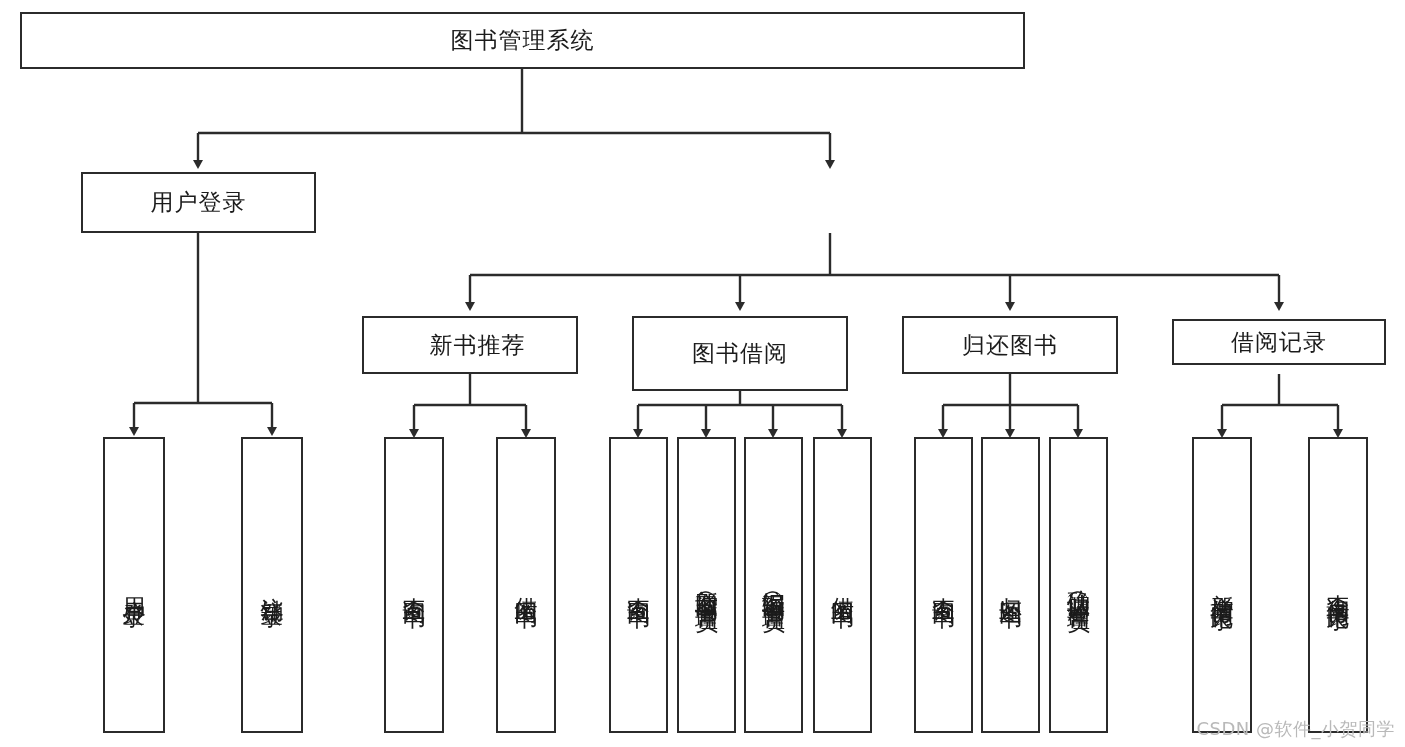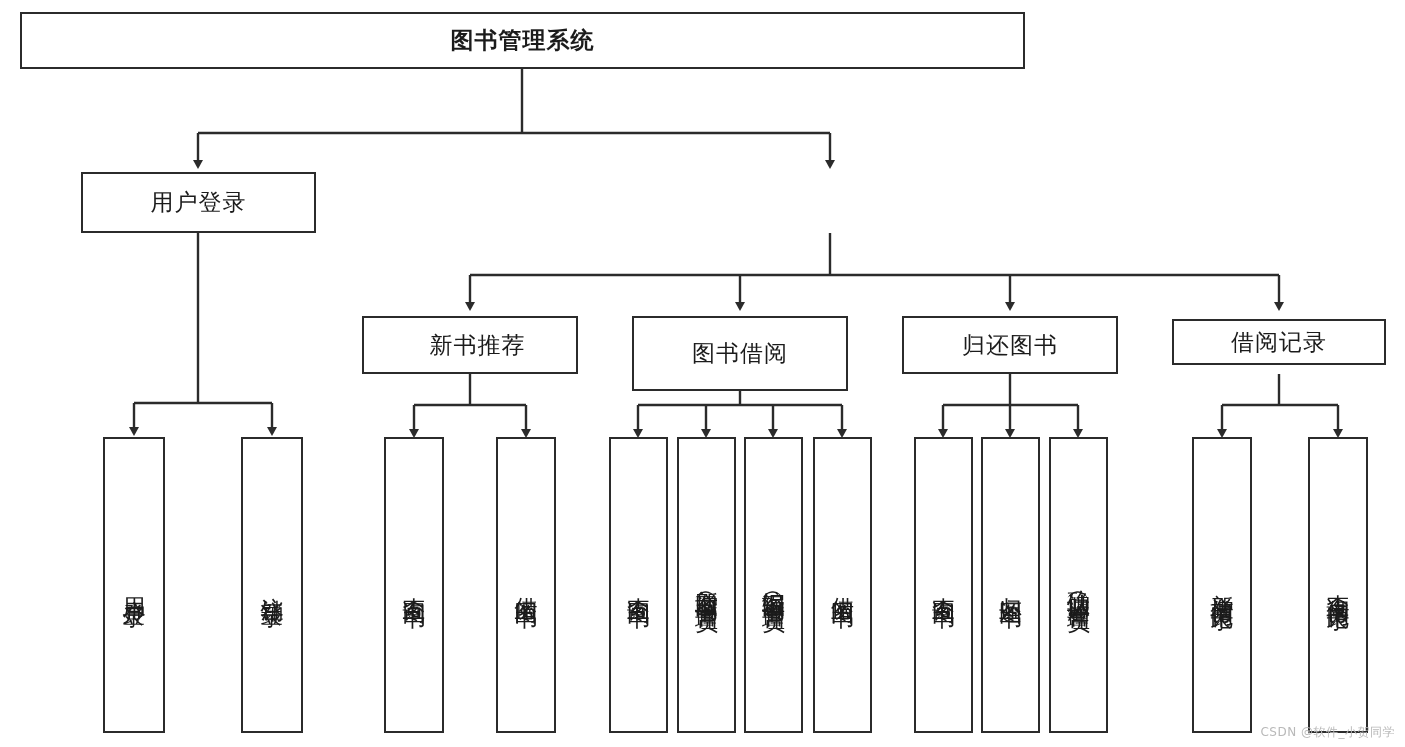--- a/index.html
+++ b/index.html
@@ -56,21 +56,21 @@
     white-space: nowrap;
   }
   .node-label {
     display: block;
     text-align: center;
   }
   #watermark {
     position: absolute;
     right: 10px;
     bottom: 6px;
-    font-size: 12px;
+    font-size: 18px;
     color: #b9b9b9;
     letter-spacing: 0.5px;
     white-space: nowrap;
   }
 </style>
 </head>
 <body>
 
 <div id="diagram-canvas">
 
@@ -117,21 +117,21 @@
       <path d="M1010,405 L1010,430" marker-end="url(#arrow)"></path>
       <path d="M1078,405 L1078,430" marker-end="url(#arrow)"></path>
 
       <path d="M1279,374 L1279,405"></path>
       <path d="M1222,405 L1338,405"></path>
       <path d="M1222,405 L1222,430" marker-end="url(#arrow)"></path>
       <path d="M1338,405 L1338,430" marker-end="url(#arrow)"></path>
     </g>
   </svg>
 
-  <div class="node horiz" style="left:20px; top:12px; width:1005px; height:57px;font-weight:bold;">
+  <div class="node horiz" style="left:20px; top:12px; width:1005px; height:57px;">
     <span class="node-label">图书管理系统</span>
   </div>
 
   <div class="node horiz" style="left:81px; top:172px; width:235px; height:61px;">
     <span class="node-label">用户登录</span>
   </div>
 
   <div class="node horiz" style="left:362px; top:316px; width:216px; height:58px;padding-left:15px;">
     <span class="node-label">新书推荐</span>
   </div>

